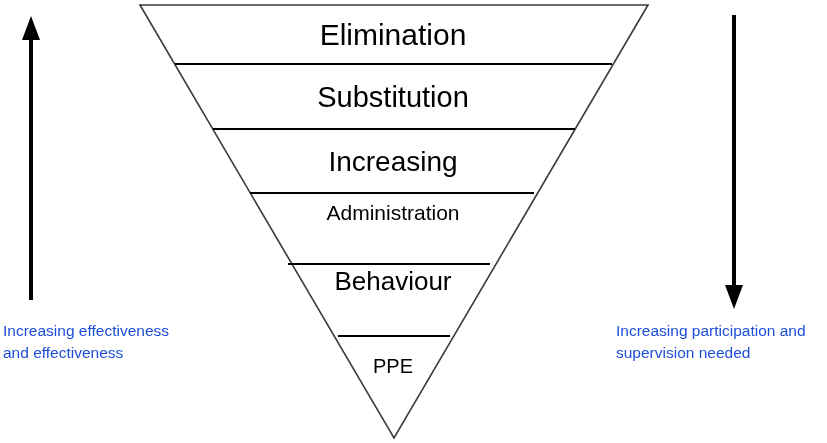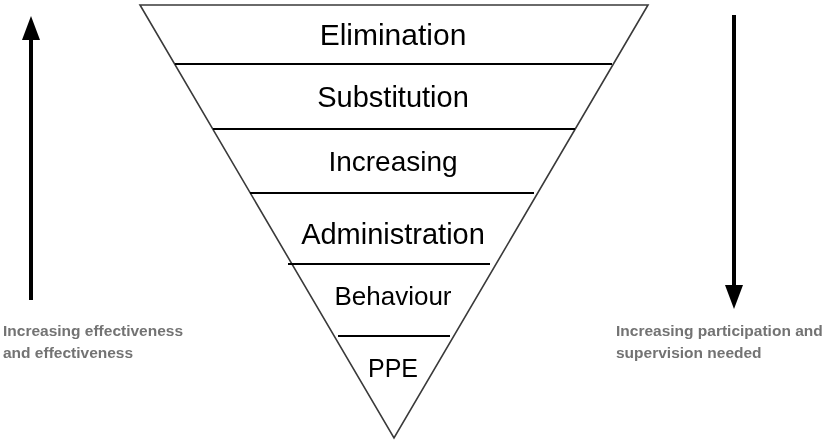--- a/index.html
+++ b/index.html
@@ -34,22 +34,22 @@
     font-family: "Liberation Sans", sans-serif;
     font-weight: 400;
     white-space: nowrap;
     line-height: 1;
   }
   .side-caption {
     position: absolute;
     font-family: "Liberation Sans", sans-serif;
     font-size: 15.5px;
     line-height: 1.42;
-    color: #737373;
-    font-weight: 700;
+    color: #1d4ed8;
+    font-weight: 400;
     white-space: nowrap;
   }
   #caption-left {
     left: 3px;
     top: 320px;
     text-align: left;
   }
   #caption-right {
     left: 616px;
     top: 320px;
@@ -81,25 +81,25 @@
       <polygon points="734,309 725,285 743,285" fill="#000000"></polygon>
     </g>
   </svg>
 
   <div class="band-label" style="top:20px; font-size:30px;">Elimination</div>
 
   <div class="band-label" style="top:83px; font-size:29px;text-align:center;">Substitution</div>
 
   <div class="band-label" style="top:148px; font-size:28px;">Increasing</div>
 
-  <div class="band-label" style="top:220px; font-size:29px;">Administration</div>
+  <div class="band-label" style="top:202px; font-size:21px;">Administration</div>
 
-  <div class="band-label" style="top:283px; font-size:26px;">Behaviour</div>
+  <div class="band-label" style="top:268px; font-size:26px;">Behaviour</div>
 
-  <div class="band-label" style="top:356px; font-size:25px;">PPE</div>
+  <div class="band-label" style="top:356px; font-size:20px;">PPE</div>
 
   <div class="side-caption" id="caption-left">
     <div>Increasing effectiveness</div>
     <div>and effectiveness</div>
   </div>
 
   <div class="side-caption" id="caption-right">
     <div>Increasing participation and</div>
     <div>supervision needed</div>
   </div>

